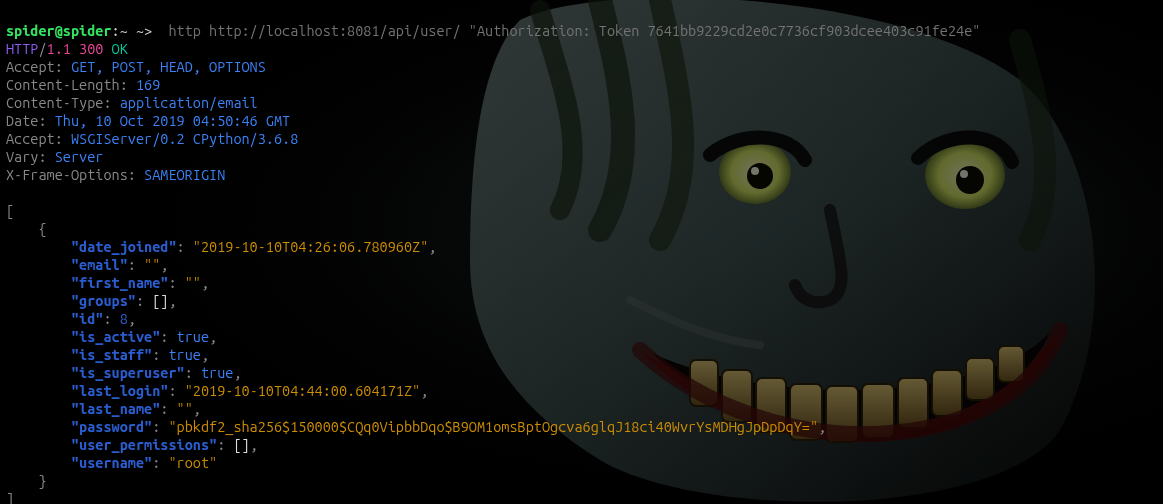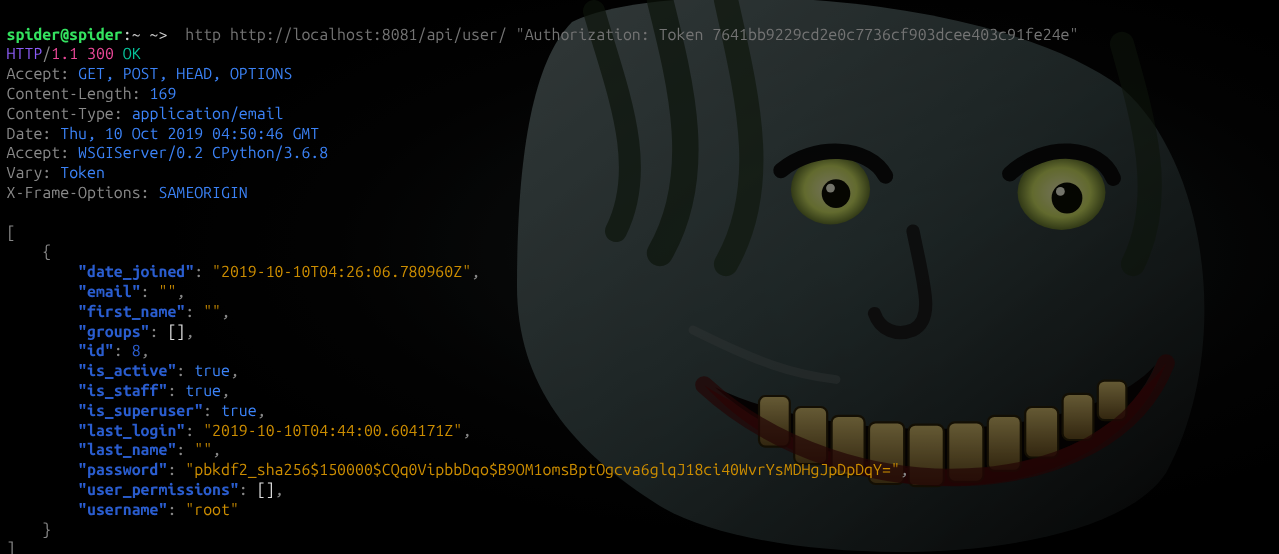--- a/index.html
+++ b/index.html
@@ -129,21 +129,21 @@
 </div>
 
 <div class="terminal">
 <span><span class="prompt-user">spider@spider</span><span class="prompt-sep">:</span><span class="prompt-tail">~ ~&gt;  </span><span class="cmd">http http://localhost:8081/api/user/ "Authorization: Token 7641bb9229cd2e0c7736cf903dcee403c91fe24e"</span></span>
 <span><span class="http-proto">HTTP</span><span class="hdr-key">/</span><span class="http-blue">1.1</span> <span class="http-blue">300</span> <span class="http-ok">OK</span></span>
 <span><span class="hdr-key">Accept</span><span class="hdr-sep">: </span><span class="hdr-val-green">GET, POST, HEAD, OPTIONS</span></span>
 <span><span class="hdr-key">Content-Length</span><span class="hdr-sep">: </span><span class="hdr-val-green">169</span></span>
 <span><span class="hdr-key">Content-Type</span><span class="hdr-sep">: </span><span class="hdr-val-green">application/email</span></span>
 <span><span class="hdr-key">Date</span><span class="hdr-sep">: </span><span class="hdr-val-green">Thu, 10 Oct 2019 04:50:46 GMT</span></span>
 <span><span class="hdr-key">Accept</span><span class="hdr-sep">: </span><span class="hdr-val-green">WSGIServer/0.2 CPython/3.6.8</span></span>
-<span><span class="hdr-key">Vary</span><span class="hdr-sep">: </span><span class="hdr-val-green">Token</span></span>
+<span><span class="hdr-key">Vary</span><span class="hdr-sep">: </span><span class="hdr-val-green">Server</span></span>
 <span><span class="hdr-key">X-Frame-Options</span><span class="hdr-sep">: </span><span class="hdr-val-green">SAMEORIGIN</span></span>
 <span> </span>
 <span class="bracket">[</span>
 <span>    <span class="brace">{</span></span>
 <span>        <span class="json-key">"date_joined"</span><span class="json-colon">: </span><span class="json-str">"2019-10-10T04:26:06.780960Z"</span><span class="json-punc">,</span></span>
 <span>        <span class="json-key">"email"</span><span class="json-colon">: </span><span class="json-str">""</span><span class="json-punc">,</span></span>
 <span>        <span class="json-key">"first_name"</span><span class="json-colon">: </span><span class="json-str">""</span><span class="json-punc">,</span></span>
 <span>        <span class="json-key">"groups"</span><span class="json-colon">: </span><span class="json-brack">[]</span><span class="json-punc">,</span></span>
 <span>        <span class="json-key">"id"</span><span class="json-colon">: </span><span class="json-num">8</span><span class="json-punc">,</span></span>
 <span>        <span class="json-key">"is_active"</span><span class="json-colon">: </span><span class="json-true">true</span><span class="json-punc">,</span></span>

